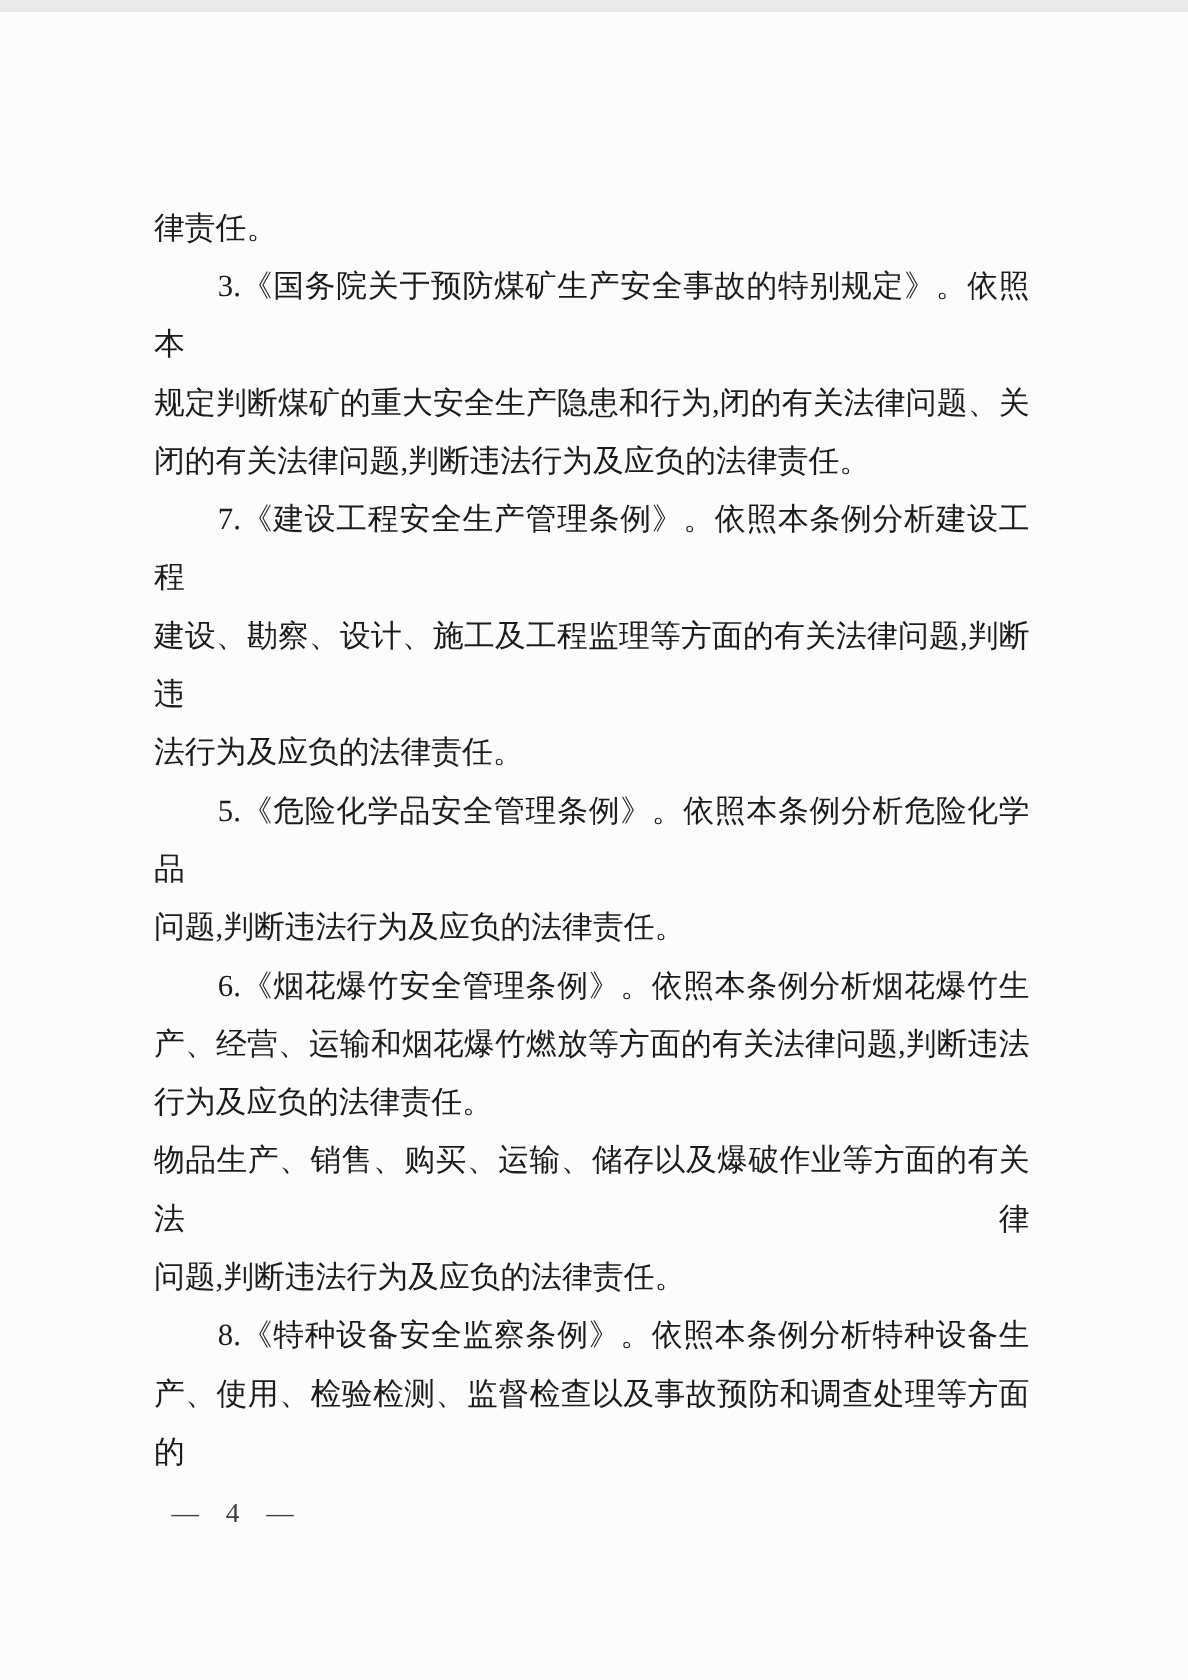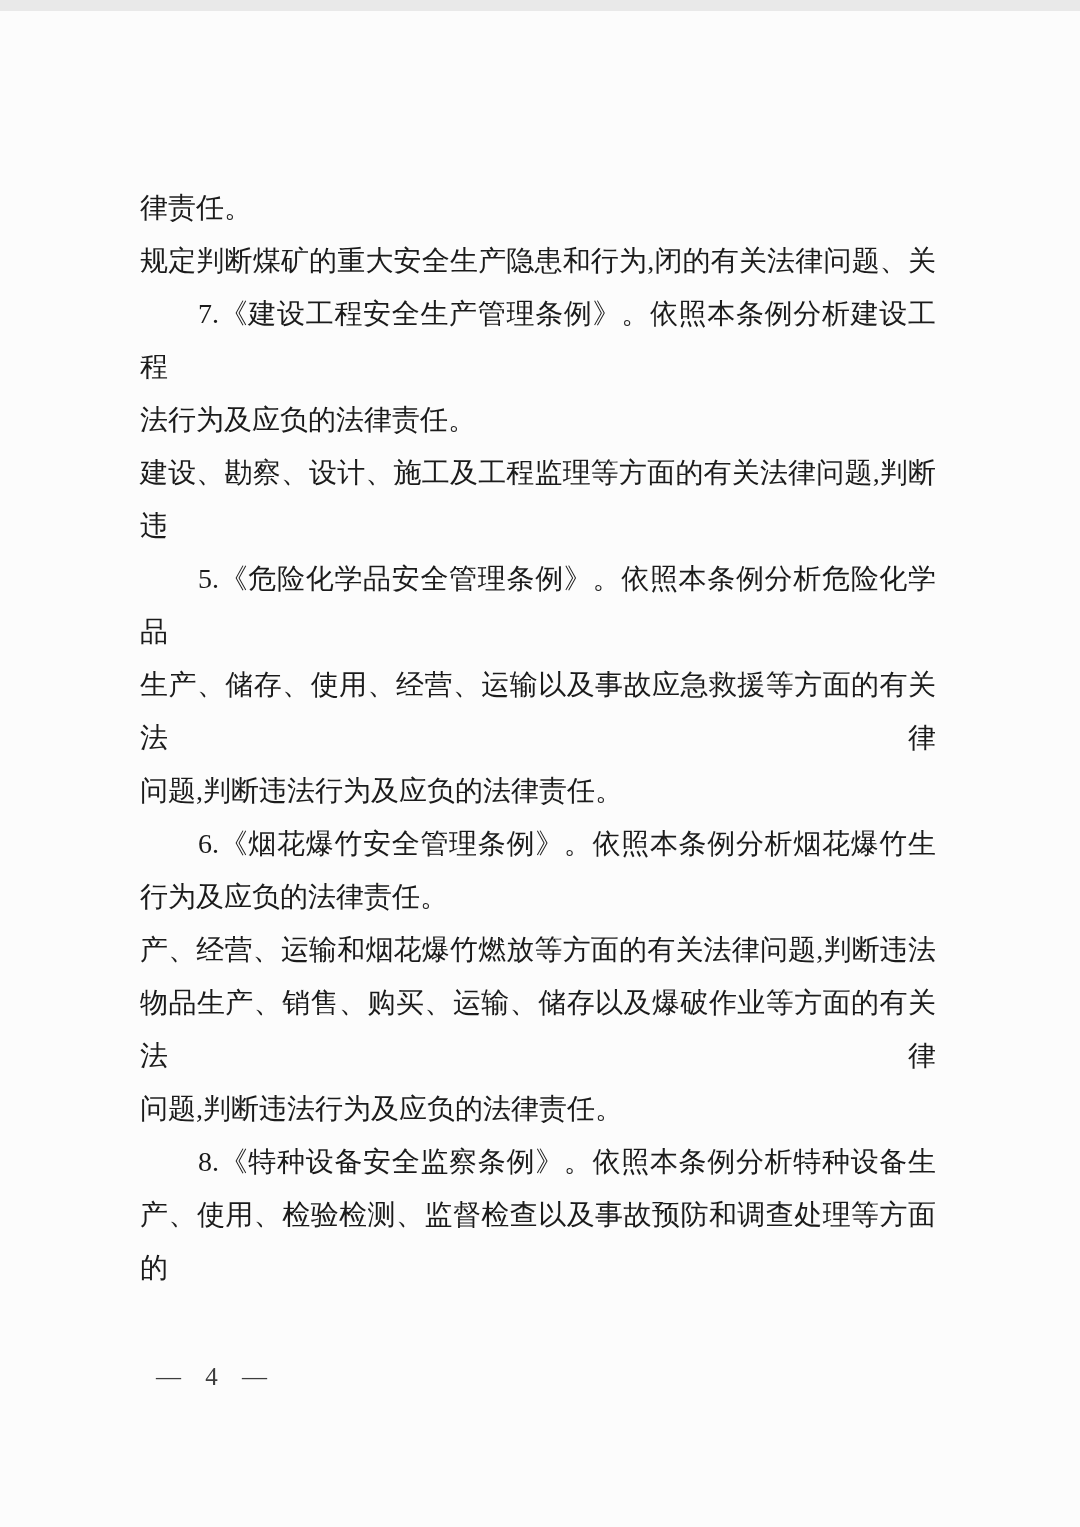--- a/index.html
+++ b/index.html
@@ -50,30 +50,31 @@
     color: #3d3d3d;
     letter-spacing: 9px;
   }
 </style>
 </head>
 <body>
 
 <div class="page">
   <div class="textblock">
     <div class="line end">律责任。</div>
+    <div class="line fill indent">3.《国务院关于预防煤矿生产安全事故的特别规定》。依照本</div>
     <div class="line fill">规定判断煤矿的重大安全生产隐患和行为,闭的有关法律问题、关</div>
+    <div class="line end">闭的有关法律问题,判断违法行为及应负的法律责任。</div>
     <div class="line fill indent">7.《建设工程安全生产管理条例》。依照本条例分析建设工程</div>
+    <div class="line fill">建设、勘察、设计、施工及工程监理等方面的有关法律问题,判断违</div>
     <div class="line end">法行为及应负的法律责任。</div>
-    <div class="line fill">建设、勘察、设计、施工及工程监理等方面的有关法律问题,判断违</div>
     <div class="line fill indent">5.《危险化学品安全管理条例》。依照本条例分析危险化学品</div>
-    <div class="line fill">生产、储存、使用、经营、运输以及事故应急救援等方面的有关法律</div>
     <div class="line end">问题,判断违法行为及应负的法律责任。</div>
     <div class="line fill indent">6.《烟花爆竹安全管理条例》。依照本条例分析烟花爆竹生</div>
+    <div class="line fill">产、经营、运输和烟花爆竹燃放等方面的有关法律问题,判断违法</div>
     <div class="line end">行为及应负的法律责任。</div>
-    <div class="line fill">产、经营、运输和烟花爆竹燃放等方面的有关法律问题,判断违法</div>
     <div class="line fill">物品生产、销售、购买、运输、储存以及爆破作业等方面的有关法律</div>
     <div class="line end">问题,判断违法行为及应负的法律责任。</div>
     <div class="line fill indent">8.《特种设备安全监察条例》。依照本条例分析特种设备生</div>
     <div class="line fill">产、使用、检验检测、监督检查以及事故预防和调查处理等方面的</div>
 
   </div>
 
   <div class="footer">— 4 —</div>
 </div>
 

